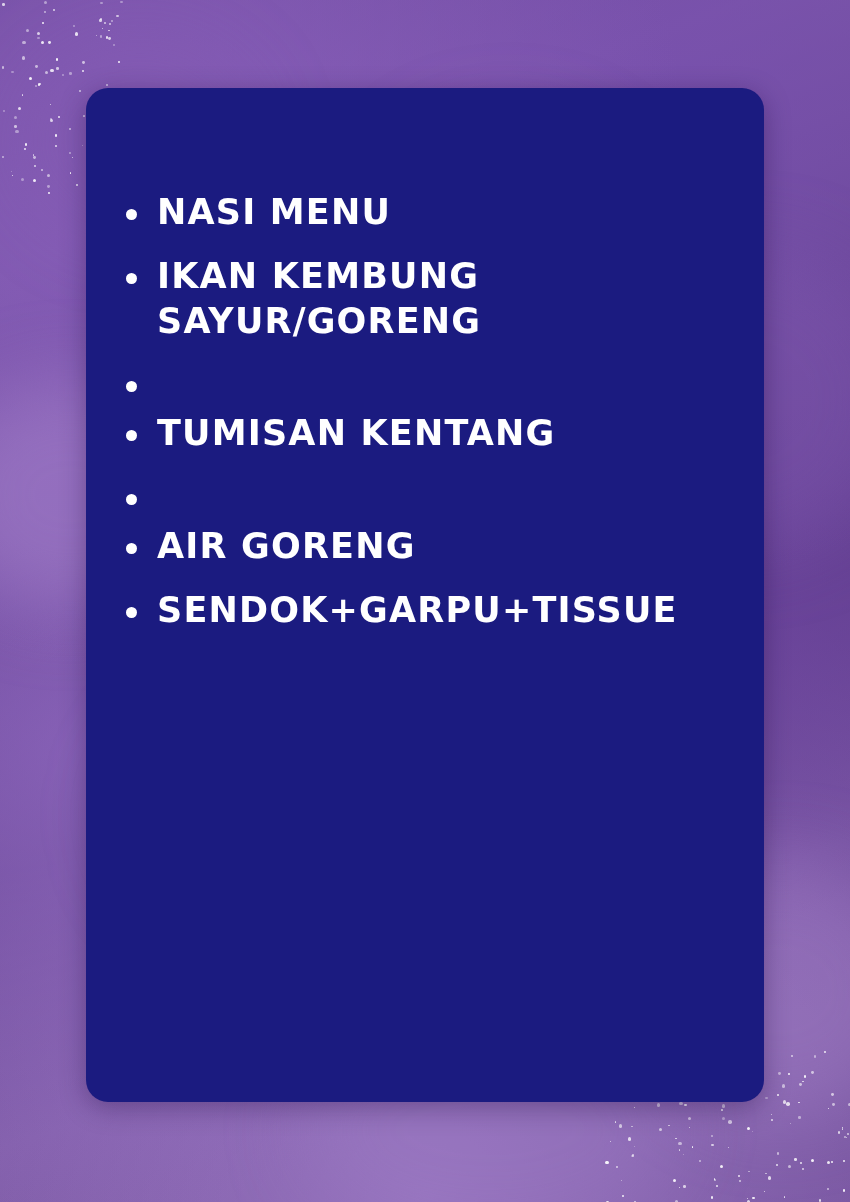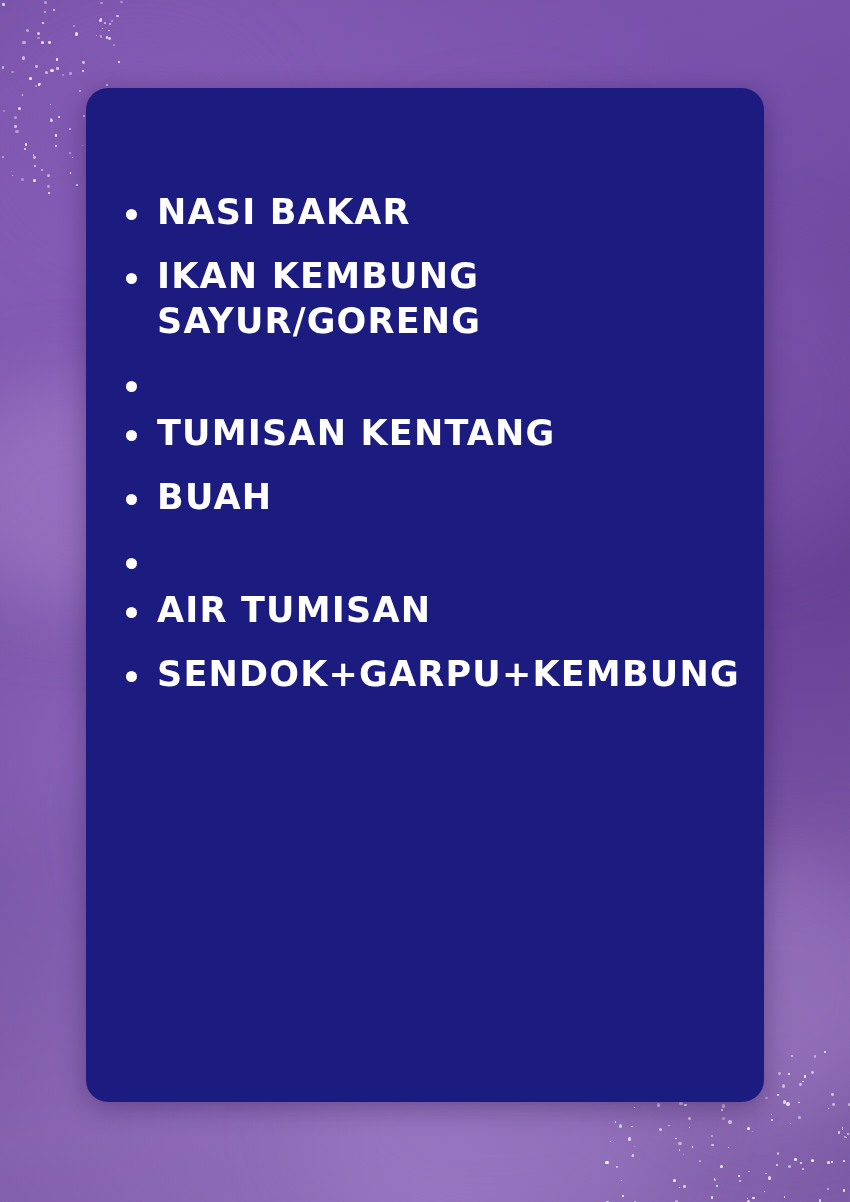--- a/index.html
+++ b/index.html
@@ -349,44 +349,40 @@
       <span style="left:91.6px;top:96.3px;width:1.8px;height:1.8px;opacity:0.92"></span>
       <span style="left:224.4px;top:1.2px;width:1.6px;height:1.6px;opacity:0.78"></span>
     </div>
 
   <div class="card"></div>
 
 
   <ul class="menu-list">
     <li class="menu-item">
       <span class="bullet"></span>
-      <span class="item-text">NASI BAKAR</span>
+      <span class="item-text">NASI MENU</span>
     </li>
     <li class="menu-item">
       <span class="bullet"></span>
       <span class="item-text">IKAN KEMBUNG
 SAYUR/GORENG</span>
     </li>
     <li class="menu-item">
       <span class="bullet"></span>
     </li>
     <li class="menu-item">
       <span class="bullet"></span>
       <span class="item-text">TUMISAN KENTANG</span>
     </li>
     <li class="menu-item">
       <span class="bullet"></span>
-      <span class="item-text">BUAH</span>
-    </li>
-    <li class="menu-item">
-      <span class="bullet"></span>
-    </li>
-    <li class="menu-item">
-      <span class="bullet"></span>
-      <span class="item-text">AIR TUMISAN</span>
-    </li>
-    <li class="menu-item">
-      <span class="bullet"></span>
-      <span class="item-text">SENDOK+GARPU+KEMBUNG</span>
+    </li>
+    <li class="menu-item">
+      <span class="bullet"></span>
+      <span class="item-text">AIR GORENG</span>
+    </li>
+    <li class="menu-item">
+      <span class="bullet"></span>
+      <span class="item-text">SENDOK+GARPU+TISSUE</span>
     </li>
   </ul>
 
 </div>
 
 </body></html>

